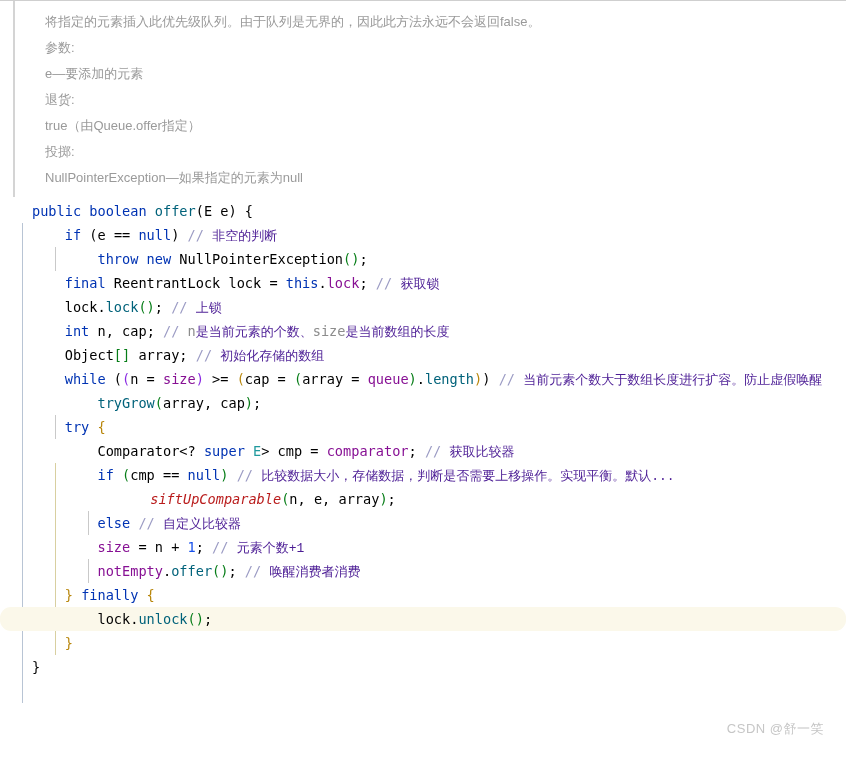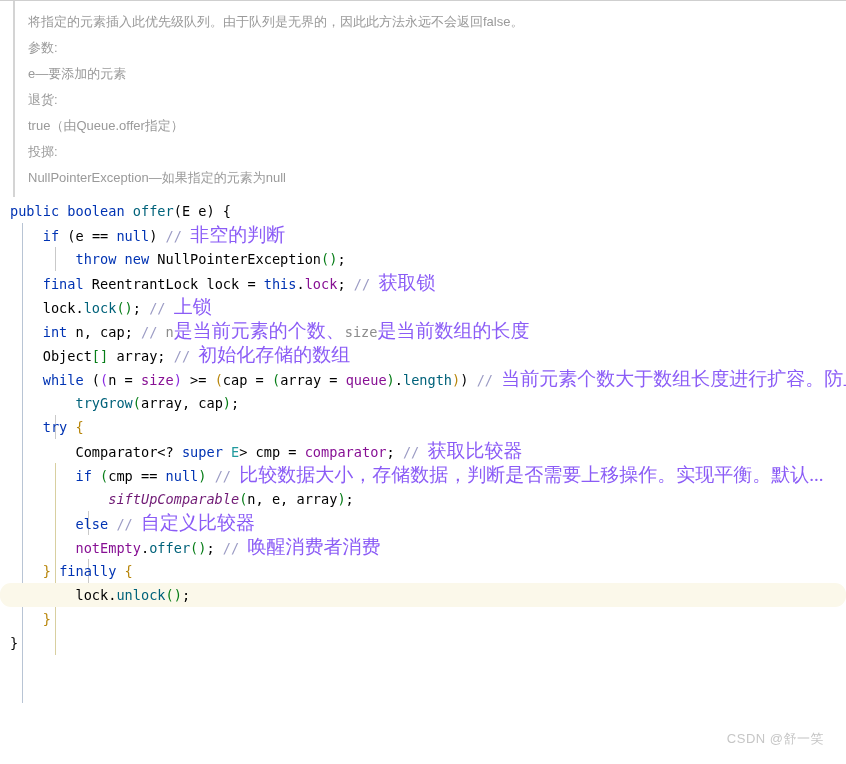--- a/index.html
+++ b/index.html
@@ -18,21 +18,21 @@
     width: 846px;
     height: 764px;
     position: relative;
     background: #ffffff;
     border-top: 1px solid #cfcfcf;
     box-sizing: border-box;
   }
 
   
   .doc-block {
-    padding: 8px 0 6px 1px;
+    padding: 8px 0 6px 18px;
     margin-left: 13px;
     border-left: 2px solid #d4d4d4;
   }
   .doc-line {
     color: #9a9a9a;
     font-size: 13px;
     line-height: 26px;
     padding-left: 12px;
     white-space: pre;
     font-family: "Liberation Sans", sans-serif;
@@ -43,21 +43,21 @@
     font-family: "DejaVu Sans Mono", monospace;
     font-size: 13.6px;
     line-height: 24px;
     position: relative;
     margin-top: 2px;
   }
   .line {
     white-space: pre;
     height: 24px;
     line-height: 24px;
-    padding-left: 10px;
+    padding-left: 32px;
     position: relative;
   }
   .line.hl {
     background: #fbf8ea;
     border-radius: 11px;
   }
   
   .guide {
     position: absolute;
     width: 1px;
@@ -65,38 +65,38 @@
   }
   .guide.g1 { background: #b8c4d4; }
   .guide.g2 { background: #d8cfa0; }
   .guide.g3 { background: #c9c9c9; }
 
   .line > span { position: relative; z-index: 1; }
 
   
   .kw   { color: #0033b3; }
   .num  { color: #1750eb; }
-  .cm   { color: #8b5cf6; font-family: Liberation Serif, serif; font-size: 19px; }
+  .cm   { color: #4c1d95; font-family: Liberation Mono, monospace; font-size: 13px; }
   .cmsl { color: #9b9bc4; font-family: "DejaVu Sans Mono", monospace; font-size: 13.6px; }
   .cmc  { color: #8c8c8c; font-family: "DejaVu Sans Mono", monospace; font-size: 13.6px; }
   .fld  { color: #871094; }
   .mth  { color: #00627a; }
-  .mthi { color: #701a75; font-style: italic; }
+  .mthi { color: #b91c1c; font-style: italic; margin-left: 20px; }
   .pnt  { color: #000000; }
   .brk  { color: #067d17; }
   .brkb { color: #b8860b; }
   .brkp { color: #8a2be2; }
   .typ  { color: #000000; }
   .gen  { color: #20999d; }
 
   
   .watermark {
     position: absolute;
     right: 22px;
-    bottom: 16px;
+    bottom: 26px;
     color: #c6c6c6;
     font-size: 13px;
     font-family: "Liberation Sans", sans-serif;
     letter-spacing: 0.5px;
   }
 </style>
 </head>
 <body>
 
 <div id="page">
@@ -143,20 +143,21 @@
 
     <div class="line">        <span class="typ">Comparator</span><span class="pnt">&lt;?</span> <span class="kw">super</span> <span class="gen">E</span><span class="pnt">&gt;</span> cmp <span class="pnt">=</span> <span class="fld">comparator</span><span class="pnt">;</span> <span class="cmsl">//</span> <span class="cm">获取比较器</span></div>
 
     <div class="line">        <span class="kw">if</span> <span class="brk">(</span>cmp <span class="pnt">==</span> <span class="kw">null</span><span class="brk">)</span> <span class="cmsl">//</span> <span class="cm">比较数据大小，存储数据，判断是否需要上移操作。实现平衡。默认...</span></div>
 
     <div class="line">            <span class="mthi">siftUpComparable</span><span class="brk">(</span>n<span class="pnt">,</span> e<span class="pnt">,</span> array<span class="brk">)</span><span class="pnt">;</span></div>
 
     <div class="line">        <span class="kw">else</span> <span class="cmsl">//</span> <span class="cm">自定义比较器</span></div>
 
 
+    <div class="line">        <span class="fld">size</span> <span class="pnt">=</span> n <span class="pnt">+</span> <span class="num">1</span><span class="pnt">;</span> <span class="cmsl">//</span> <span class="cm">元素个数+1</span></div>
 
     <div class="line">        <span class="fld">notEmpty</span><span class="pnt">.</span><span class="mth">offer</span><span class="brk">()</span><span class="pnt">;</span> <span class="cmsl">//</span> <span class="cm">唤醒消费者消费</span></div>
 
     <div class="line">    <span class="brkb">}</span> <span class="kw">finally</span> <span class="brkb">{</span></div>
 
     <div class="line hl">        lock<span class="pnt">.</span><span class="mth">unlock</span><span class="brk">()</span><span class="pnt">;</span></div>
 
     <div class="line">    <span class="brkb">}</span></div>
 
 

